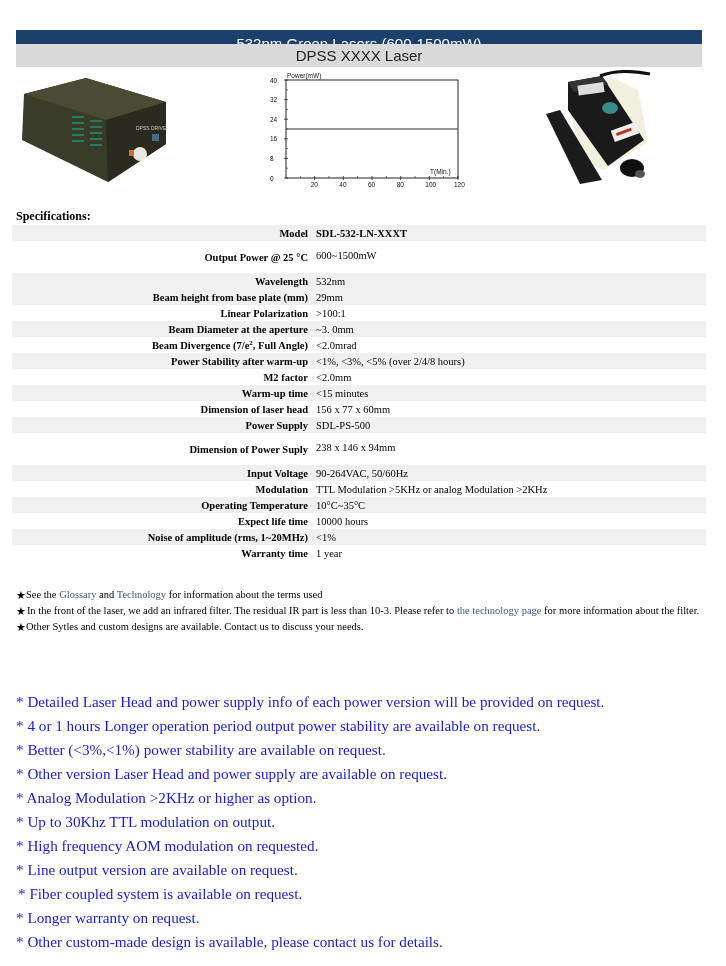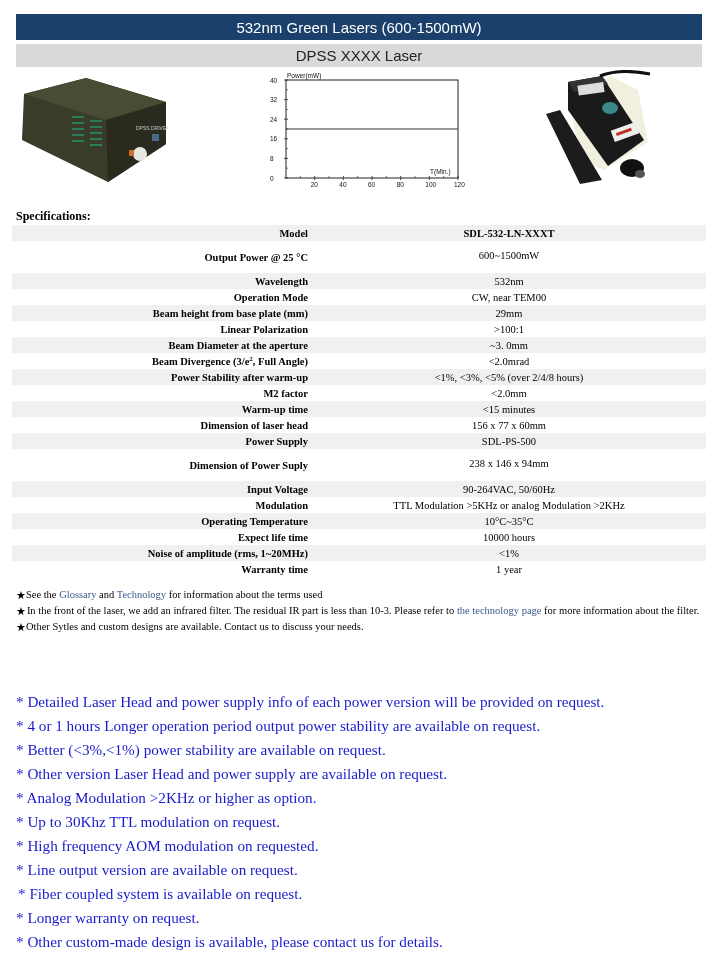--- a/index.html
+++ b/index.html
@@ -1,20 +1,20 @@
 <!DOCTYPE html>
 <html><head>
 <meta charset="utf-8">
 <style>
   * { box-sizing: border-box; margin: 0; padding: 0; }
   html, body { width: 726px; height: 966px; background: #ffffff; overflow: hidden; }
   body { font-family: "Liberation Serif", serif; color: #000; position: relative; }
 
   .title-bar {
-    position: absolute; left: 16px; top: 14px; width: 686px; height: 26px;
+    position: absolute; left: 16px; top: 30px; width: 686px; height: 26px;
     background: #1b406b; color: #ffffff;
     font-family: "Liberation Sans", sans-serif; font-size: 15px;
     display: flex; align-items: center; justify-content: center;
   }
   .subtitle-bar {
     position: absolute; left: 16px; top: 44px; width: 686px; height: 23px;
     background: #d9d9d9; color: #222;
     font-family: "Liberation Sans", sans-serif; font-size: 15px;
     display: flex; align-items: center; justify-content: center;
   }
@@ -31,21 +31,21 @@
     position: absolute; left: 16px; top: 209px;
     font-weight: bold; font-size: 12px;
   }
 
   table.spec {
     position: absolute; left: 12px; top: 225px; width: 694px;
     border-collapse: collapse; font-size: 10.5px;
   }
   table.spec td { padding: 0 4px; height: 16px; vertical-align: middle; }
   table.spec td.label { font-weight: bold; width: 300px; white-space: nowrap; text-align: right; }
-  table.spec td.val { text-align: center; }
+  table.spec td.val { }
   table.spec tr.odd { background: #f0f0f0; }
   table.spec tr.tall td { height: 32px; }
   table.spec tr.tall td.val { vertical-align: top; padding-top: 9px; }
   sup { font-size: 7px; vertical-align: super; line-height: 0; }
 
   .note {
     position: absolute; left: 16px; top: 587px; width: 690px;
     font-size: 10.5px; line-height: 16px;
   }
   .note .note-title { font-weight: bold; }
@@ -157,38 +157,34 @@
       <td class="val" style="font-weight:bold">SDL-532-LN-XXXT</td>
     </tr>
     <tr class="tall">
       <td class="label">Output Power @ 25 °C</td>
       <td class="val">600~1500mW</td>
     </tr>
     <tr class="odd">
       <td class="label">Wavelength</td>
       <td class="val">532nm</td>
     </tr>
-    <tr>
-      <td class="label">Operation Mode</td>
-      <td class="val">CW, near TEM00</td>
-    </tr>
     <tr class="odd">
       <td class="label">Beam height from base plate (mm)</td>
       <td class="val">29mm</td>
     </tr>
     <tr>
       <td class="label">Linear Polarization</td>
       <td class="val">&gt;100:1</td>
     </tr>
     <tr class="odd">
       <td class="label">Beam Diameter at the aperture</td>
       <td class="val">~3. 0mm</td>
     </tr>
     <tr>
-      <td class="label"><span>Beam Divergence (3/e</span><sup>2</sup><span>, Full Angle)</span></td>
+      <td class="label"><span>Beam Divergence (7/e</span><sup>2</sup><span>, Full Angle)</span></td>
       <td class="val">&lt;2.0mrad</td>
     </tr>
     <tr class="odd">
       <td class="label">Power Stability after warm-up</td>
       <td class="val">&lt;1%, &lt;3%, &lt;5% (over 2/4/8 hours)</td>
     </tr>
     <tr>
       <td class="label">M2 factor</td>
       <td class="val">&lt;2.0mm</td>
     </tr>
@@ -253,19 +249,19 @@
     <span>Other Sytles and custom designs are available. Contact us to discuss your needs.</span>
   </div>
 </div>
 
 <div class="requests">
   <div class="item">* Detailed Laser Head and power supply info of each power version will be provided on request.</div>
   <div class="item">* 4 or 1 hours Longer operation period output power stability are available on request.</div>
   <div class="item">* Better (&lt;3%,&lt;1%) power stability are available on request.</div>
   <div class="item">* Other version Laser Head and power supply are available on request.</div>
   <div class="item">* Analog Modulation &gt;2KHz or higher as option.</div>
-  <div class="item">* Up to 30Khz TTL modulation on request.</div>
+  <div class="item">* Up to 30Khz TTL modulation on output.</div>
   <div class="item">* High frequency AOM modulation on requested.</div>
   <div class="item">* Line output version are available on request.</div>
   <div class="item indent"> * Fiber coupled system is available on request.</div>
   <div class="item">* Longer warranty on request.</div>
   <div class="item">* Other custom-made design is available, please contact us for details.</div>
 </div>
 
 </body></html>

